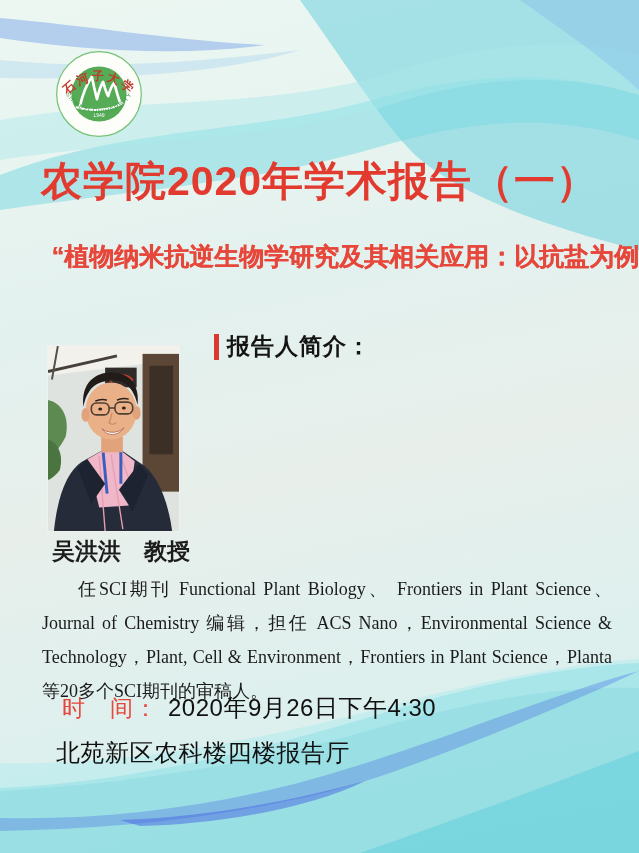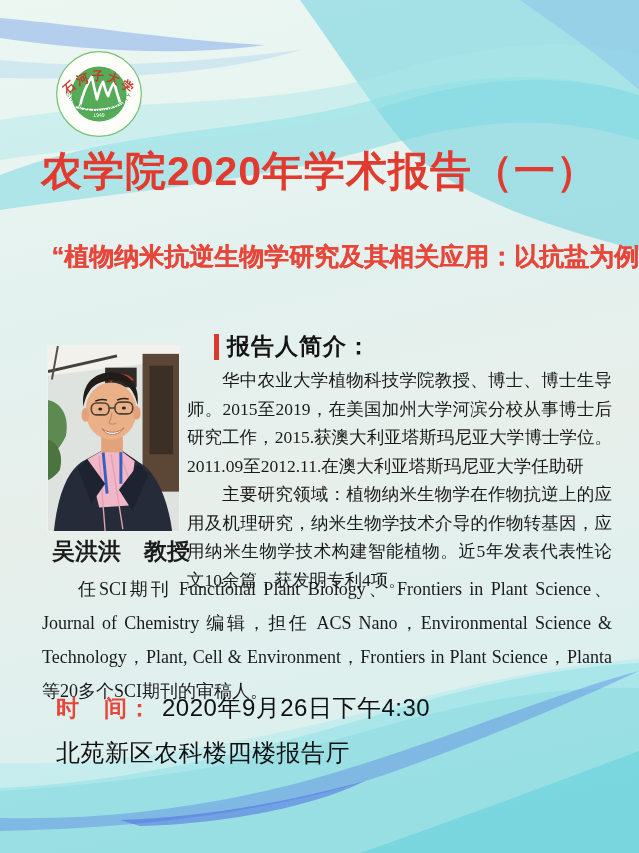--- a/index.html
+++ b/index.html
@@ -16,21 +16,21 @@
   }
   .bg-svg{position:absolute;left:0;display:block;pointer-events:none;}
   .bg-top{top:0;}
   .bg-bottom{bottom:0;}
 
   .logo{
     position:absolute;left:48px;top:40px;width:102px;height:102px;
   }
 
   .title{
-    position:absolute;left:0;top:144px;width:100%;
+    position:absolute;left:0;top:154px;width:100%;
     text-align:center;
     font-size:41px;font-weight:bold;
     color:#e23a2e;
     letter-spacing:1px;
     white-space:nowrap;
   }
   .subtitle{
     position:absolute;left:0;top:240px;width:100%;
     text-align:right;
     font-size:25px;font-weight:bold;
@@ -82,22 +82,22 @@
 
   .schedule{
     position:absolute;left:56px;top:692px;
   }
   .schedule-row{
     display:flex;align-items:baseline;
     margin-bottom:13px;
     white-space:nowrap;
   }
   .schedule-label{
-    font-size:23px;font-weight:bold;color:#e8453b;
-    letter-spacing:1px;margin-right:10px;
+    font-size:23px;font-weight:normal;color:#e8453b;
+    letter-spacing:1px;margin-right:10px;margin-left:6px;
   }
   .schedule-value{
     font-size:24px;font-weight:normal;color:#111;
     letter-spacing:0.5px;
   }
 </style>
 </head>
 <body>
 
 <div class="poster">
@@ -190,24 +190,20 @@
     <path d="M48,56 C52,54 56,54 60,55 M70,55 C74,53 78,53 82,54" stroke="#2a211b" stroke-width="1.4" fill="none"></path>
     <ellipse cx="53" cy="64" rx="2" ry="1.6" fill="#2a211b"></ellipse>
     <ellipse cx="77" cy="63" rx="2" ry="1.6" fill="#2a211b"></ellipse>
 
     <path d="M65,68 C64,73 63,76 62,78 C64,80 67,80 69,78" stroke="#c98e66" stroke-width="1.3" fill="none"></path>
     <path d="M55,84 C60,89 72,89 77,83 C72,92 59,92 55,84 Z" fill="#ffffff" stroke="#b3745a" stroke-width="1"></path>
   </svg>
 
   <div class="speaker-name">吴洪洪　教授</div>
 
-  <div class="bio-col">
-    <p>华中农业大学植物科技学院教授、博士、博士生导师。2015至2019，在美国加州大学河滨分校从事博士后研究工作，2015.获澳大利亚塔斯玛尼亚大学博士学位。2011.09至2012.11.在澳大利亚塔斯玛尼亚大学任助研</p>
-    <p>主要研究领域：植物纳米生物学在作物抗逆上的应用及机理研究，纳米生物学技术介导的作物转基因，应用纳米生物学技术构建智能植物。近5年发表代表性论文10余篇，获发明专利4项。</p>
-  </div>
 
   <div class="bio-wide">
     <p>任SCI期刊 Functional Plant Biology、 Frontiers in Plant Science、Journal of Chemistry 编辑，担任 ACS Nano，Environmental Science &amp; Technology，Plant, Cell &amp; Environment，Frontiers in Plant Science，Planta等20多个SCI期刊的审稿人。</p>
   </div>
 
   <div class="schedule">
     <div class="schedule-row">
       <span class="schedule-label">时　间：</span>
       <span class="schedule-value">2020年9月26日下午4:30</span>
     </div>

